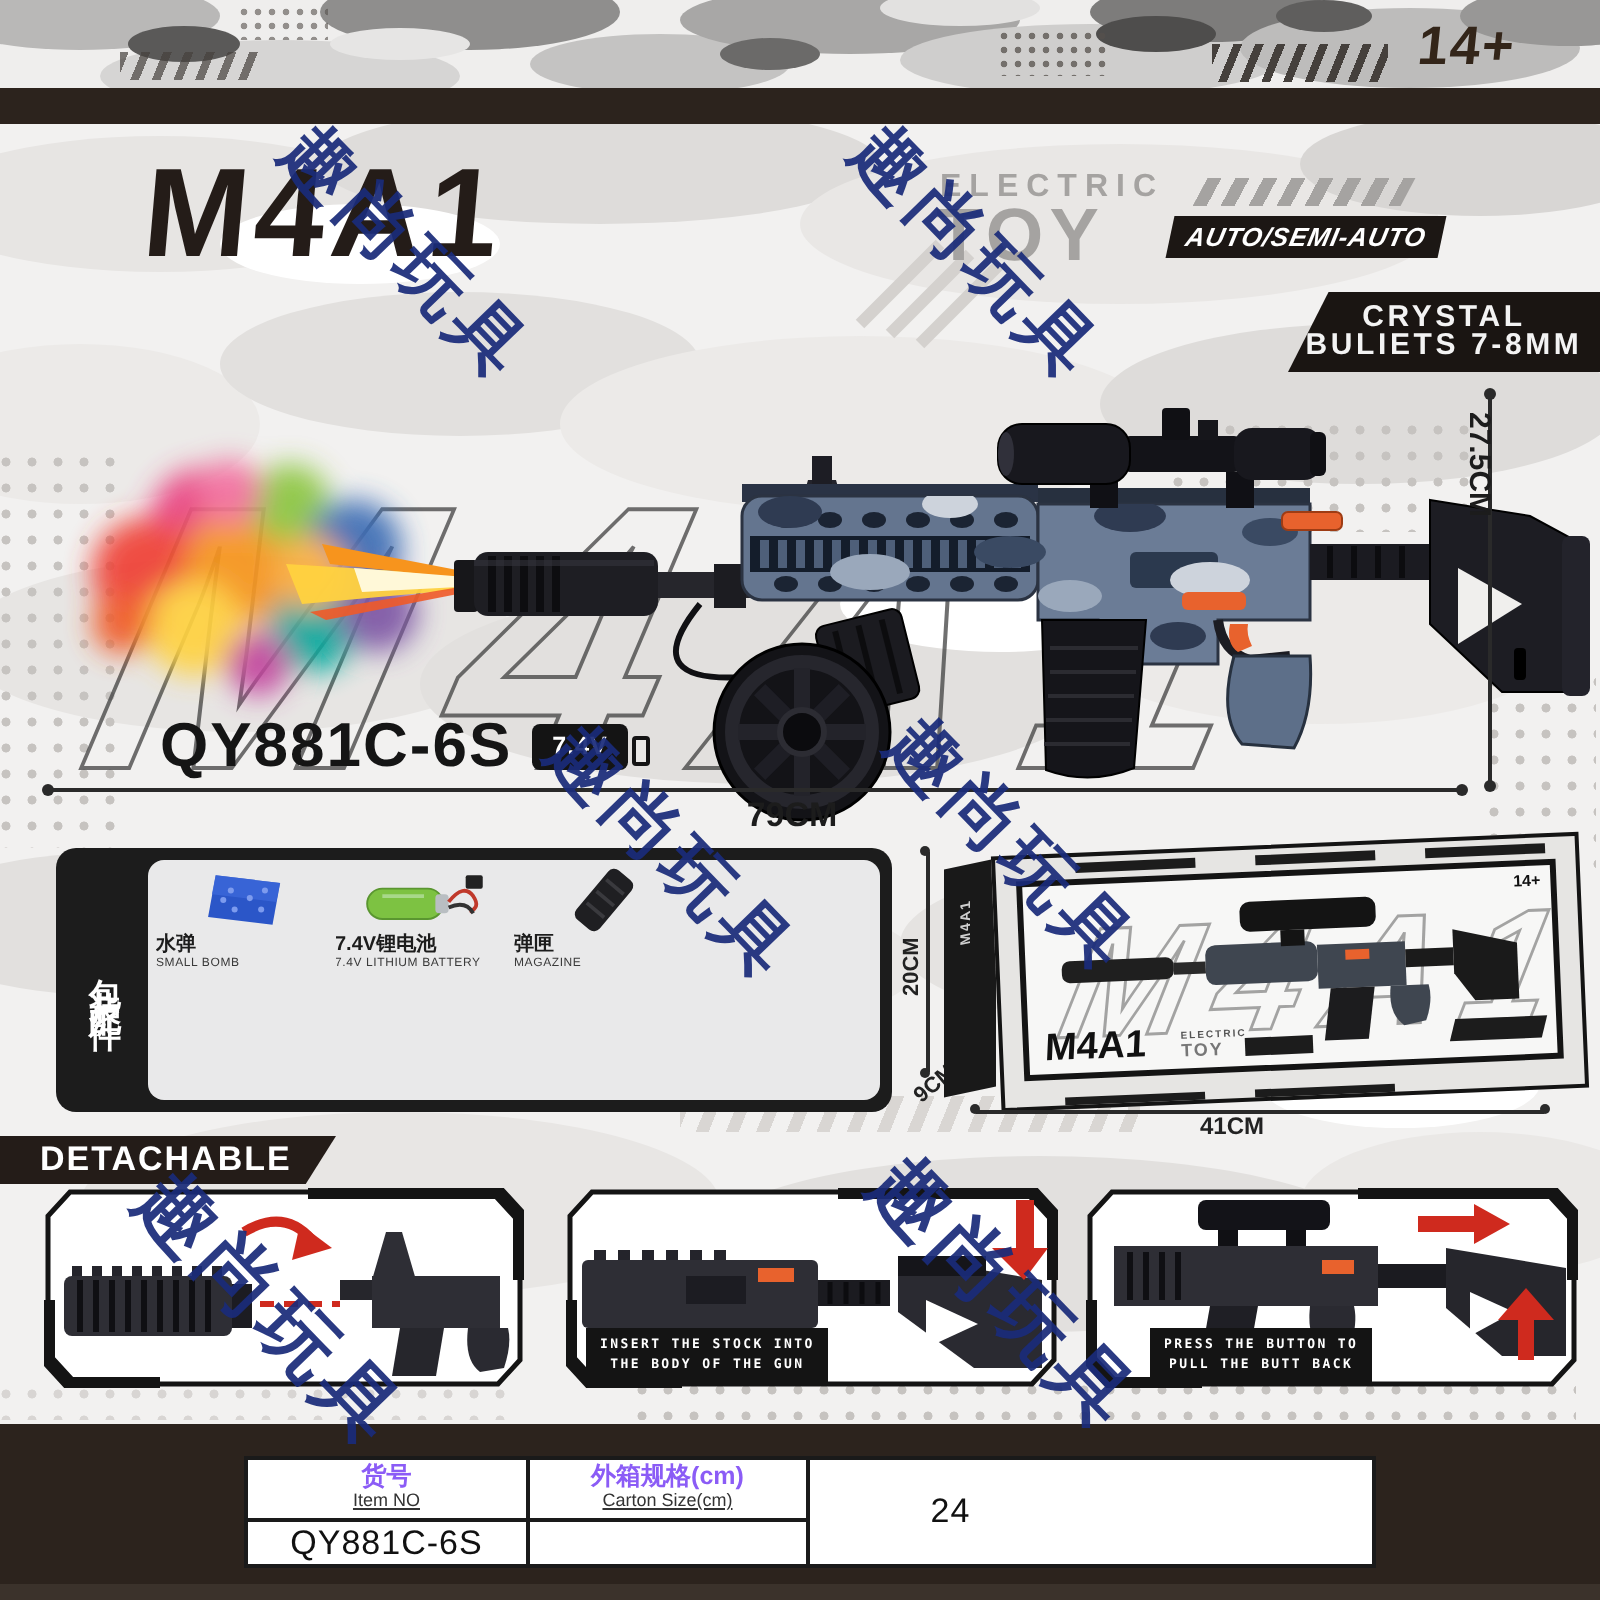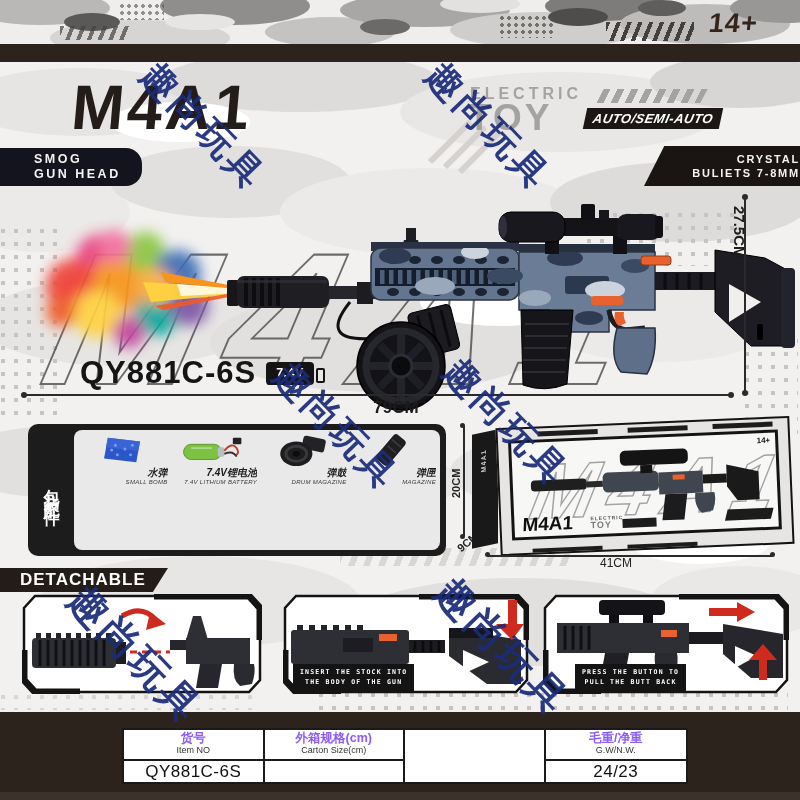--- a/index.html
+++ b/index.html
@@ -21,53 +21,53 @@
            transform:skewX(-5deg);letter-spacing:3px;}
   .electric{left:470px;top:85px;font-size:16px;font-weight:700;letter-spacing:4px;color:#a5a3a1;}
   .toy{left:468px;top:99px;font-size:37px;line-height:1;font-weight:900;letter-spacing:3px;color:#a5a3a1;}
   .slashes{left:600px;top:89px;width:104px;height:14px;transform:skewX(-28deg);
            background-image:repeating-linear-gradient(90deg,#a5a3a1 0 7px,rgba(0,0,0,0) 7px 14px);}
   .autobadge{left:585px;top:108px;width:136px;height:21px;background:#1c1714;transform:skewX(-12deg);
              color:#fff;font-size:13px;font-weight:700;font-style:italic;text-align:center;line-height:21px;letter-spacing:.5px;}
   .smogbadge{left:0;top:148px;width:142px;height:38px;background:#14141e;border-radius:0 16px 16px 0;
              color:#f3f3f3;font-size:12.5px;font-weight:700;letter-spacing:2.5px;padding:4px 0 0 34px;box-sizing:border-box;line-height:15px;}
   .crystalbadge{left:644px;top:146px;width:156px;height:40px;background:#1a1512;
-                clip-path:polygon(13% 0,100% 0,100% 100%,0 100%);color:#f3f3f3;font-size:11px;font-weight:700;
-                letter-spacing:1.8px;text-align:right;padding-top:6px;box-sizing:border-box;line-height:14px;}
+                clip-path:polygon(13% 0,100% 0,100% 100%,0 100%);color:#f3f3f3;font-size:15px;font-weight:700;
+                letter-spacing:1.8px;text-align:center;padding-top:6px;box-sizing:border-box;line-height:14px;}
   .mline{position:absolute;background:#2a2a2a;}
   .mdot{position:absolute;width:6px;height:6px;border-radius:50%;background:#2a2a2a;}
   .len-label{left:336px;top:398px;width:120px;text-align:center;font-size:17px;font-weight:700;color:#1c1c1c;}
   .h-label{left:748px;top:206px;font-size:15px;font-weight:700;color:#1c1c1c;transform:rotate(90deg);transform-origin:0 0;}
   .model{left:80px;top:355px;font-size:31px;font-weight:900;letter-spacing:1px;color:#151515;}
   .vbadge{left:266px;top:362px;width:48px;height:23px;background:#141414;border-radius:4px;color:#fff;
           font-size:12.5px;font-weight:900;text-align:center;line-height:23px;letter-spacing:.5px;}
   .vnub{left:316px;top:368px;width:5px;height:11px;background:#e9e8e6;border:2px solid #141414;border-radius:2px;}
   .accwrap{left:28px;top:424px;width:418px;height:132px;background:#1c1c1c;border-radius:10px;}
   .accside{left:0;top:0;width:46px;height:132px;color:#fff;display:flex;align-items:center;justify-content:center;}
   .accside span{writing-mode:vertical-rl;text-orientation:upright;font-size:16px;font-weight:700;letter-spacing:7px;}
   .accinner{left:46px;top:6px;width:366px;height:120px;background:#e9e9ea;border-radius:8px;
             display:grid;grid-template-columns:repeat(4,1fr);grid-template-rows:1fr 1fr;padding:2px 4px;box-sizing:border-box;}
-  .accitem{text-align:right;overflow:hidden;font-style:italic;}
+  .accitem{text-align:left;overflow:hidden;}
   .accitem svg{display:block;margin:0 auto;}
   .acc-zh{font-size:10px;font-weight:700;color:#1c1c1c;line-height:10px;}
   .acc-en{font-size:6px;color:#3a3a3a;letter-spacing:.3px;line-height:8px;}
   .detbanner{left:0;top:568px;width:168px;height:24px;background:#241c18;
              clip-path:polygon(0 0,100% 0,91% 100%,0 100%);color:#fff;font-size:17px;font-weight:800;
              letter-spacing:1px;line-height:24px;padding-left:20px;box-sizing:border-box;}
   .plabel{position:absolute;background:#141414;color:#fff;font-size:6.5px;font-weight:700;letter-spacing:1.2px;
           line-height:1.65;padding:3px 7px;text-align:center;font-family:"DejaVu Sans Mono",monospace;white-space:nowrap;}
   .bottompanel{left:0;top:712px;width:800px;height:88px;background:#2c231d;}
   .bottomstrip{left:0;top:792px;width:800px;height:8px;background:#3b322b;}
   .spec{left:122px;top:728px;width:566px;height:56px;background:#fff;border:2px solid #1a1a1a;
         display:grid;grid-template-columns:repeat(4,1fr);box-sizing:border-box;}
   .spec .col{border-right:2px solid #1a1a1a;display:flex;flex-direction:column;}
   .spec .col:last-child{border-right:none;}
   .spec .th{height:28px;border-bottom:2px solid #1a1a1a;text-align:center;padding-top:1px;}
   .spec .zh{font-size:12.5px;font-weight:700;color:#8b5cf6;line-height:14px;}
-  .spec .en{font-size:9px;color:#333;line-height:10px;}
+  .spec .en{font-size:9px;color:#333;line-height:10px;text-decoration:underline;}
   .spec .td{flex:1;text-align:center;font-size:17px;color:#111;display:flex;align-items:center;justify-content:center;letter-spacing:.5px;}
   .boxwrap{left:450px;top:412px;width:350px;height:156px;}
   .boxfront{position:absolute;left:48px;top:10px;width:294px;height:128px;transform:rotate(-2.4deg);
             background:#e6e5e3;border:2px solid #141414;box-sizing:border-box;overflow:hidden;}
   .boxframe{position:absolute;left:10px;top:11px;right:10px;bottom:13px;border:3px solid #141414;background:#f7f7f6;overflow:hidden;}
   .boxside{position:absolute;left:22px;top:20px;width:26px;height:114px;background:#191919;transform:skewY(-12deg);}
   .boxside span{position:absolute;left:8px;top:40px;color:#cfcfcf;font-size:7px;font-weight:700;letter-spacing:1px;
                 transform:rotate(-90deg);transform-origin:0 0;white-space:nowrap;}
   .boxlogo{position:absolute;left:8px;bottom:3px;font-size:19px;font-weight:900;color:#111;transform:skewX(-5deg);line-height:1;}
   .boxlogo-sub{position:absolute;left:76px;bottom:13px;font-size:5px;font-weight:700;color:#555;letter-spacing:1px;line-height:1;}
@@ -139,24 +139,20 @@
   <div class="abs dots" style="left:586px;top:212px;width:150px;height:54px;"></div>
   <div class="abs dots" style="left:744px;top:338px;width:54px;height:100px;"></div>
   <div class="abs dots" style="left:318px;top:692px;width:470px;height:18px;"></div>
   <div class="abs dots" style="left:0;top:694px;width:260px;height:16px;opacity:.6"></div>
 
   <div class="abs m4title">M4A1</div>
   <div class="abs electric">ELECTRIC</div>
   <div class="abs toy">TOY</div>
   <div class="abs slashes"></div>
   <div class="abs autobadge">AUTO/SEMI-AUTO</div>
-  <div class="abs smogbadge">
-    <div>SMOG</div>
-    <div>GUN HEAD</div>
-  </div>
   <div class="abs crystalbadge">
     <div>CRYSTAL</div>
     <div>BULIETS 7-8MM</div>
   </div>
 
   <svg class="abs" style="left:5px;top:186px" width="790" height="232" viewBox="0 0 790 232">
     <defs>
       <filter id="smokeblur" x="-40%" y="-40%" width="180%" height="180%">
           <feGaussianBlur stdDeviation="7"></feGaussianBlur>
         </filter>
@@ -364,32 +360,20 @@
         <svg width="72" height="36" viewBox="0 0 72 38">
           <rect x="6" y="13" width="40" height="16" rx="8" fill="#7dc242" stroke="#5a9630"></rect>
           <rect x="42" y="16" width="7" height="10" rx="2" fill="#b9bec2"></rect>
           <line x1="14" y1="17" x2="36" y2="17" stroke="#a8d88a" stroke-width="2"></line>
           <path d="M49,20 q8,-10 13,-3 q4,6 -2,8" stroke="#c0392b" stroke-width="2" fill="none"></path>
           <path d="M49,23 q9,-4 13,3" stroke="#333" stroke-width="2" fill="none"></path>
           <rect x="58" y="6" width="9" height="7" rx="1" fill="#222"></rect>
         </svg>
         <div class="acc-zh">7.4V锂电池</div>
         <div class="acc-en">7.4V LITHIUM BATTERY</div>
-      </div>
-      <div class="accitem">
-        <svg width="72" height="36" viewBox="0 0 72 38">
-          <g transform="rotate(12 40 14)">
-              <rect x="36" y="4" width="24" height="14" rx="3" fill="#232327"></rect>
-            </g>
-          <ellipse cx="30" cy="23" rx="17" ry="13" fill="#1d1d1f"></ellipse>
-          <ellipse cx="30" cy="23" rx="11" ry="8" fill="none" stroke="#3a3a3e" stroke-width="3"></ellipse>
-          <ellipse cx="30" cy="23" rx="4" ry="3" fill="#0c0c0d"></ellipse>
-        </svg>
-        <div class="acc-zh">弹鼓</div>
-        <div class="acc-en">DRUM MAGAZINE</div>
       </div>
       <div class="accitem">
         <svg width="72" height="36" viewBox="0 0 72 38">
           <g transform="rotate(40 36 19)">
             <rect x="28" y="2" width="16" height="34" rx="4" fill="#1f1f22"></rect>
             <line x1="30" y1="10" x2="42" y2="10" stroke="#3a3a3e" stroke-width="2"></line>
             <line x1="30" y1="18" x2="42" y2="18" stroke="#3a3a3e" stroke-width="2"></line>
             <line x1="30" y1="26" x2="42" y2="26" stroke="#3a3a3e" stroke-width="2"></line>
           </g>
         </svg>
@@ -441,21 +425,21 @@
         <div class="boxlogo-sub2">TOY</div>
         <div class="microrect" style="left:108px;bottom:5px;width:34px;height:9px;"></div>
         <div class="boxage">14+</div>
         <div class="microrect" style="right:6px;bottom:8px;width:46px;height:11px;transform:skewX(-16deg);"></div>
       </div>
     </div>
 
     <div class="mline" style="left:38px;top:143px;width:284px;height:1.5px;"></div>
     <div class="mdot" style="left:35px;top:140px;width:5px;height:5px;"></div>
     <div class="mdot" style="left:320px;top:140px;width:5px;height:5px;"></div>
-    <div class="abs" style="left:150px;top:144px;font-size:12px;font-weight:400;color:#222;">41CM</div>
+    <div class="abs" style="left:150px;top:144px;font-size:12px;font-weight:700;color:#222;">41CM</div>
   </div>
 
   <div class="abs detbanner">DETACHABLE</div>
 
   <div class="abs" style="left:22px;top:594px;width:240px;height:100px;">
     <svg width="240" height="100" viewBox="0 0 240 100">
       <polygon points="13,2 227,2 238,14 238,86 227,98 13,98 2,86 2,14" fill="#fff" stroke="#141414" stroke-width="2.5"></polygon>
       <polyline points="132,2 227,2 238,14 238,46" fill="none" stroke="#141414" stroke-width="7"></polyline>
       <polyline points="2,56 2,86 13,98 58,98" fill="none" stroke="#141414" stroke-width="7"></polyline>
       <rect x="10" y="44" width="84" height="30" rx="4" fill="#2e2e35"></rect>
@@ -569,27 +553,21 @@
       </div>
       <div class="td">QY881C-6S</div>
     </div>
     <div class="col">
       <div class="th">
         <div class="zh">外箱规格(cm)</div>
         <div class="en">Carton Size(cm)</div>
       </div>
     </div>
     <div class="col">
-    </div>
-    <div class="col">
-      <div class="th">
-        <div class="zh">毛重/净重</div>
-        <div class="en">G.W/N.W.</div>
-      </div>
-      <div class="td">24/23</div>
+      <div class="td">24</div>
     </div>
   </div>
 
   <div class="wm" style="left:165px;top:52px;">趣尚玩具</div>
   <div class="wm" style="left:450px;top:52px;">趣尚玩具</div>
   <div class="wm" style="left:298px;top:352px;">趣尚玩具</div>
   <div class="wm" style="left:468px;top:348px;">趣尚玩具</div>
   <div class="wm" style="left:95px;top:574px;font-size:39px;">趣尚玩具</div>
   <div class="wm" style="left:462px;top:566px;font-size:39px;">趣尚玩具</div>
 

